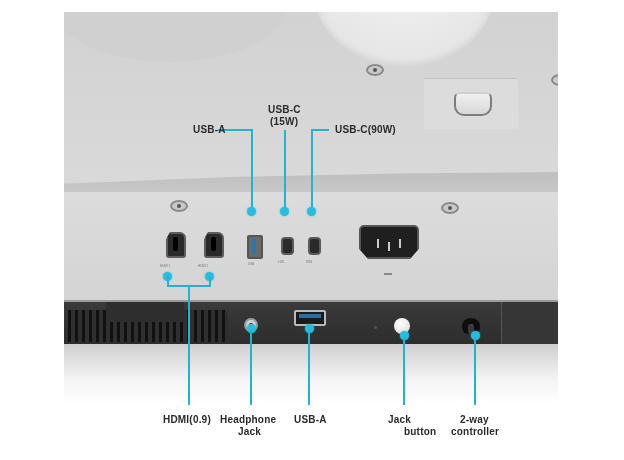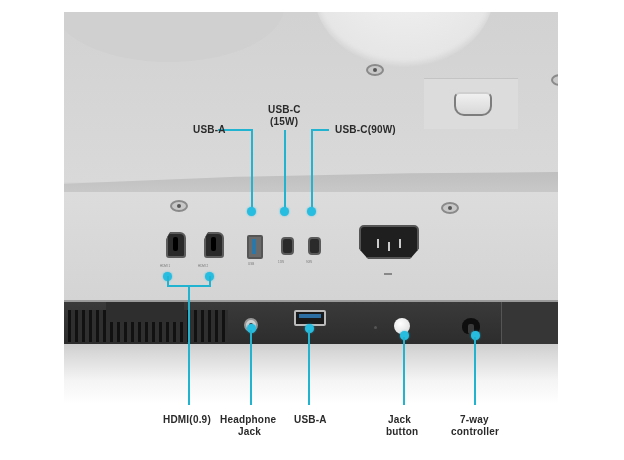--- a/index.html
+++ b/index.html
@@ -128,15 +128,15 @@
 <div class="line" style="left:403px; top:337px; width:2px; height:68px;"></div>
 
 <div class="dot" style="left:471px; top:331px;"></div>
 <div class="line" style="left:474px; top:337px; width:2px; height:68px;"></div>
 
 <div class="label" style="left:163px; top:414px;">HDMI(0.9)</div>
 <div class="label" style="left:220px; top:414px;">Headphone</div>
 <div class="label" style="left:238px; top:426px;">Jack</div>
 <div class="label" style="left:294px; top:414px;">USB-A</div>
 <div class="label" style="left:388px; top:414px;">Jack</div>
-<div class="label" style="left:386px; top:426px;">button</div>
-<div class="label" style="left:460px; top:414px;">7-way</div>
+<div class="label" style="left:404px; top:426px;">button</div>
+<div class="label" style="left:460px; top:414px;">2-way</div>
 <div class="label" style="left:451px; top:426px;">controller</div>
 
 </body></html>

